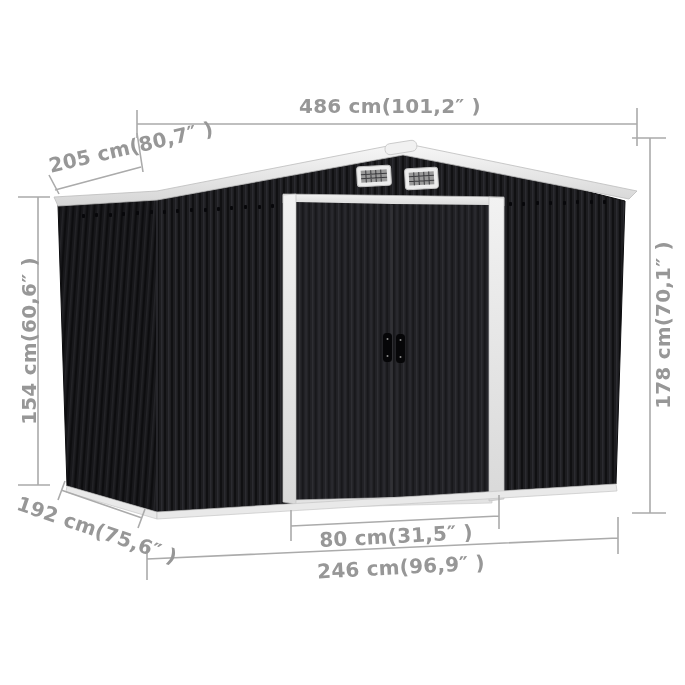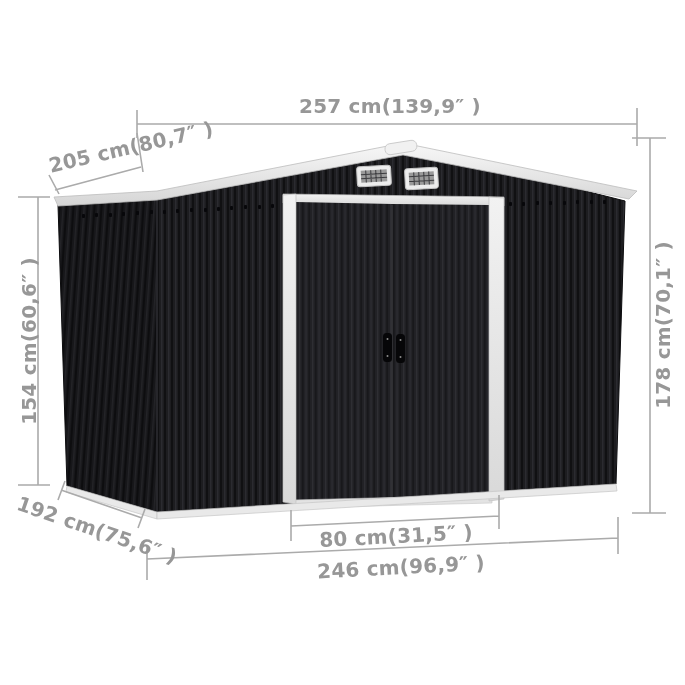--- a/index.html
+++ b/index.html
@@ -152,21 +152,21 @@
       <g>
         <path d="M291 526 L499 516 M291 510 V541 M499 495 V529"></path>
       </g>
 
       <g>
         <path d="M147 559 L618 538 M147 545 V580 M618 517 V554"></path>
       </g>
     </g>
   </svg>
 
-  <div class="dim-label" style="left:390px;top:106px;transform:translate(-50%,-50%);">257 cm(139,9″ )</div>
+  <div class="dim-label" style="left:390px;top:106px;transform:translate(-50%,-50%);">486 cm(101,2″ )</div>
 
   <div class="dim-label" style="left:131px;top:147px;transform:translate(-50%,-50%) rotate(-13deg);">205 cm(80,7″ )</div>
 
   <div class="dim-label" style="left:29px;top:341px;transform:translate(-50%,-50%) rotate(-90deg);">154 cm(60,6″ )</div>
 
   <div class="dim-label" style="left:663px;top:325px;transform:translate(-50%,-50%) rotate(-90deg);">178 cm(70,1″ )</div>
 
   <div class="dim-label" style="left:97px;top:530px;transform:translate(-50%,-50%) rotate(19deg);">192 cm(75,6″ )</div>
 
   <div class="dim-label" style="left:396px;top:536px;transform:translate(-50%,-50%) rotate(-3deg);">80 cm(31,5″ )</div>

